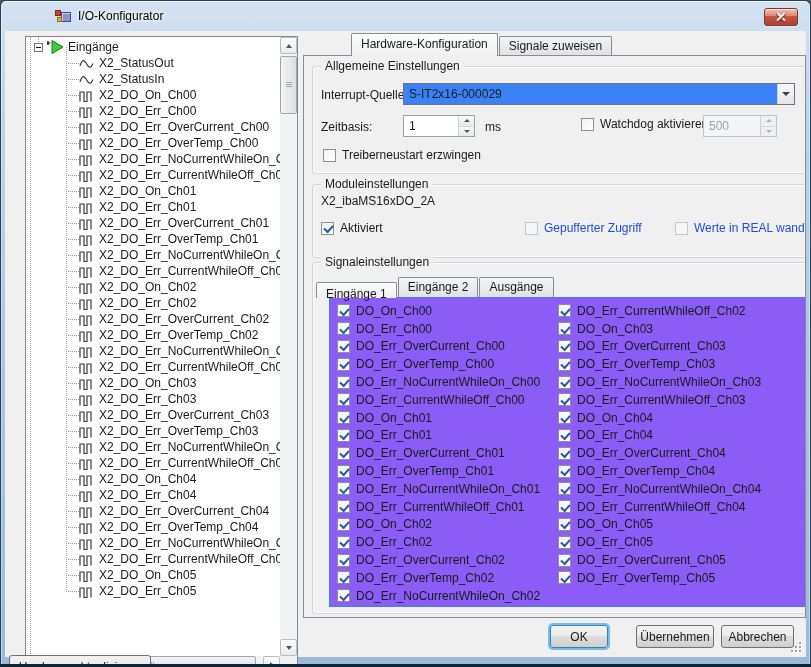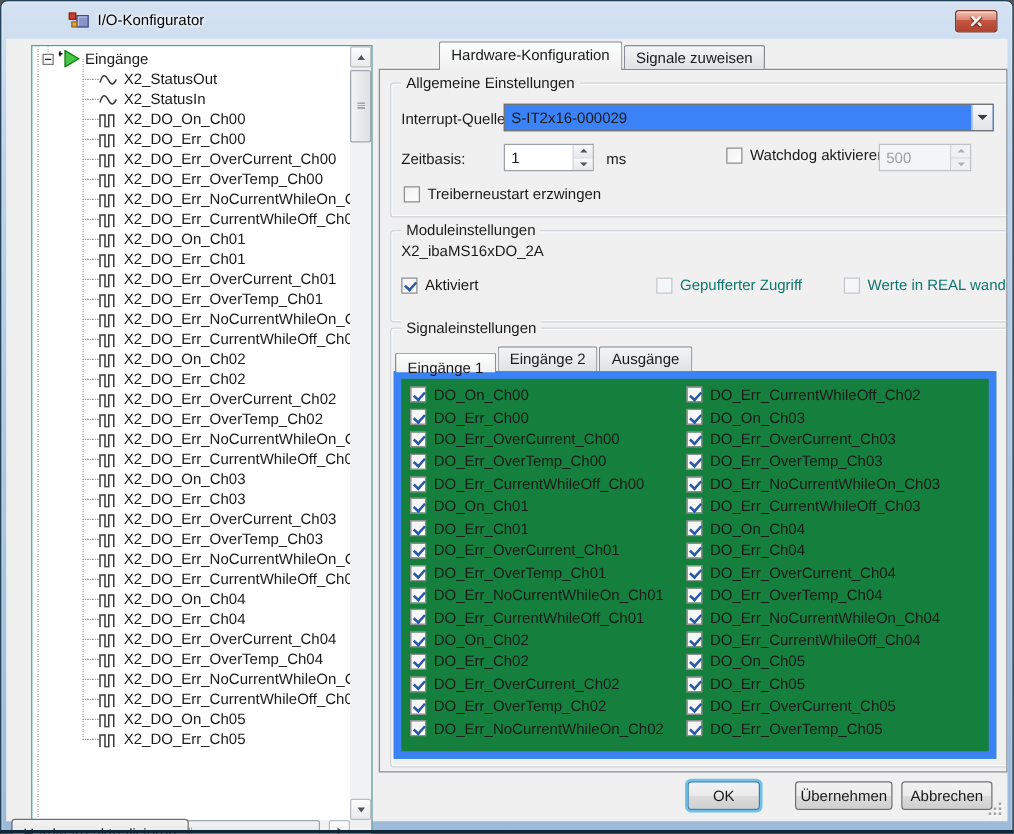--- a/index.html
+++ b/index.html
@@ -101,27 +101,27 @@
   .spin.disabled .sval{color:#9CA0A5;}
   .spin.disabled .sbtn{background:#EFF0F1;}
   .spin.disabled .tri-up{border-bottom-color:#ADB1B6;}
   .spin.disabled .tri-down{border-top-color:#ADB1B6;}
 
   
   .cb{width:13px;height:13px;border:1px solid #8E8F8F;background:linear-gradient(135deg,#F2F2F2,#FEFEFE);position:relative;flex:none;}
   .cb.checked::after{content:"";position:absolute;left:2px;top:2.5px;width:7px;height:4px;border-left:2px solid #2858A8;border-bottom:2px solid #2858A8;transform:rotate(-48deg);}
   .cb.disabled{border-color:#C3C7CB;background:#F5F6F7;}
   .cbrow{position:absolute;display:flex;align-items:center;gap:6px;white-space:nowrap;cursor:pointer;}
-  .cbrow .dis{color:#0f766e;}
+  .cbrow .dis{color:#1d4ed8;}
 
   
   .inner-tabs{position:absolute;left:3px;top:10px;height:24px;display:flex;align-items:flex-end;z-index:2;}
   .inner-tabs .tab{height:20px;line-height:19px;}
   .inner-tabs .tab.active{height:16px;line-height:22px;}
-  .sig-page{position:absolute;left:2px;top:34px;width:482px;height:310px;background:#15803d;border:6px solid #3b82f6;z-index:1;}
+  .sig-page{position:absolute;left:16px;top:34px;width:482px;height:310px;background:#8b5cf6;border:1px solid #3b82f6;z-index:1;}
   .sig-col{position:absolute;top:4px;}
   .sig-col.left{left:7px;} .sig-col.right{left:228px;}
   .sig-item{height:17.8px;display:flex;align-items:center;gap:6px;white-space:nowrap;cursor:pointer;}
 
   
   .btn{position:absolute;height:23px;border:1px solid #707070;border-radius:3px;
     background:linear-gradient(180deg,#F2F2F2 0%,#EBEBEB 50%,#DDDDDD 50%,#CFCFCF 100%);
     display:flex;align-items:center;justify-content:center;white-space:nowrap;cursor:pointer;}
   .btn-hw{left:4px;top:624px;width:142px;}
   .btn-ok{left:545px;top:594px;width:58px;border-color:#3C7FB1;box-shadow:0 0 0 2px #70C0E7;}
@@ -632,20 +632,24 @@
               <label class="sig-item">
                 <span class="cb checked"></span>
                 <span>DO_Err_OverCurrent_Ch00</span>
               </label>
 
               <label class="sig-item">
                 <span class="cb checked"></span>
                 <span>DO_Err_OverTemp_Ch00</span>
               </label>
 
+              <label class="sig-item">
+                <span class="cb checked"></span>
+                <span>DO_Err_NoCurrentWhileOn_Ch00</span>
+              </label>
 
               <label class="sig-item">
                 <span class="cb checked"></span>
                 <span>DO_Err_CurrentWhileOff_Ch00</span>
               </label>
 
               <label class="sig-item">
                 <span class="cb checked"></span>
                 <span>DO_On_Ch01</span>
               </label>

